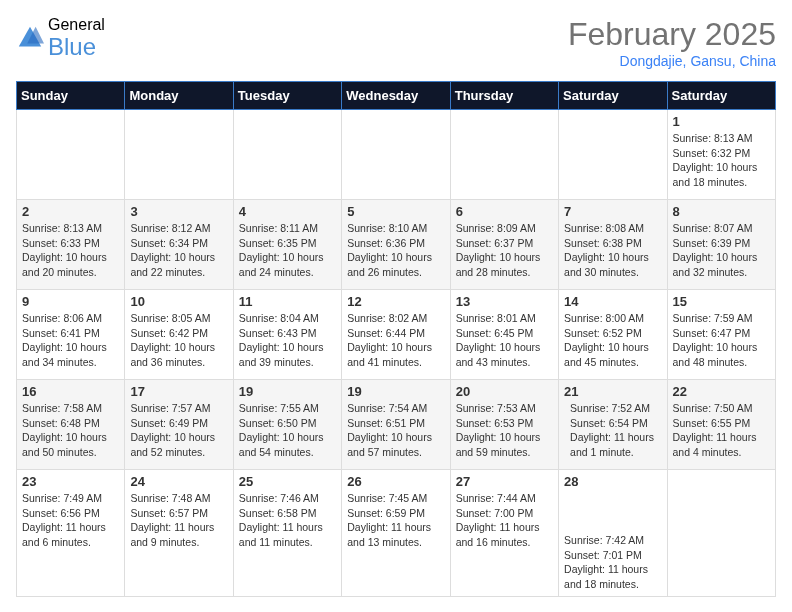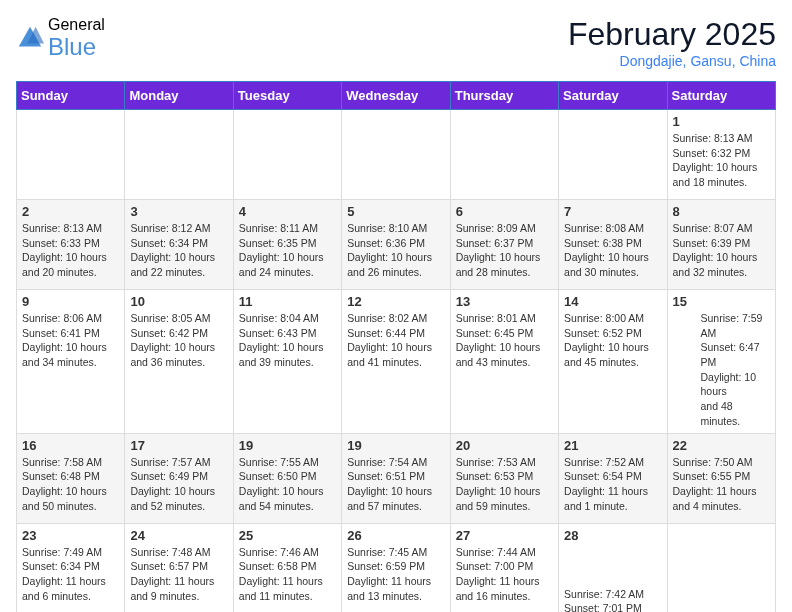--- a/index.html
+++ b/index.html
@@ -34,21 +34,21 @@
     .logo-icon {
       width: 28px;
       height: 28px;
     }
     .title-section {
       text-align: right;
     }
     .month-title {
       font-size: 32px;
       font-weight: normal;
-      color: #0f172a;
+      color: #737373;
     }
     .subtitle {
       font-size: 14px;
       color: #3b82f6;
     }
     .calendar {
       width: 100%;
       border-collapse: collapse;
       border: 1px solid #ccc;
     }
@@ -84,21 +84,21 @@
     .empty-cell {
       background: #f9f9f9;
     }
     tr:nth-child(even) td {
       background-color: #f5f5f5;
     }
     tr:nth-child(odd) td {
       background-color: #ffffff;
     }
     .calendar thead tr th {
-      background-color: #6d28d9;
+      background-color: #0f172a;
     }
   </style>
 </head>
 <body>
 
 <div class="header-section">
   <div class="logo">
     <svg class="logo-icon" viewBox="0 0 40 40">
       <polygon points="20,4 36,32 4,32" fill="#4a90d9"></polygon>
       <polygon points="28,4 40,28 16,28" fill="#2a6abf" opacity="0.6"></polygon>
@@ -231,21 +231,21 @@
         </td>
         <td>
           <span class="day-num">14</span>
           <div class="day-info" style="white-space: pre-line;">Sunrise: 8:00 AM
 Sunset: 6:52 PM
 Daylight: 10 hours
 and 45 minutes.</div>
         </td>
         <td>
           <span class="day-num">15</span>
-          <div class="day-info" style="white-space: pre-line; margin-left: 28px;">Sunrise: 7:59 AM
+          <div class="day-info" style="white-space: pre-line;">Sunrise: 7:59 AM
 Sunset: 6:47 PM
 Daylight: 10 hours
 and 48 minutes.</div>
         </td>
       </tr>
       <tr>
         <td>
           <span class="day-num">16</span>
           <div class="day-info" style="white-space: pre-line;">Sunrise: 7:58 AM
 Sunset: 6:48 PM
@@ -275,38 +275,38 @@
         </td>
         <td>
           <span class="day-num">20</span>
           <div class="day-info" style="white-space: pre-line;">Sunrise: 7:53 AM
 Sunset: 6:53 PM
 Daylight: 10 hours
 and 59 minutes.</div>
         </td>
         <td>
           <span class="day-num">21</span>
-          <div class="day-info" style="white-space: pre-line;">Sunrise: 7:52 AM
+          <div class="day-info" style="white-space: pre-line; margin-left: 6px;">Sunrise: 7:52 AM
 Sunset: 6:54 PM
 Daylight: 11 hours
 and 1 minute.</div>
         </td>
         <td>
           <span class="day-num">22</span>
           <div class="day-info" style="white-space: pre-line;">Sunrise: 7:50 AM
 Sunset: 6:55 PM
 Daylight: 11 hours
 and 4 minutes.</div>
         </td>
       </tr>
       <tr>
         <td>
           <span class="day-num">23</span>
           <div class="day-info" style="white-space: pre-line;">Sunrise: 7:49 AM
-Sunset: 6:34 PM
+Sunset: 6:56 PM
 Daylight: 11 hours
 and 6 minutes.</div>
         </td>
         <td>
           <span class="day-num">24</span>
           <div class="day-info" style="white-space: pre-line;">Sunrise: 7:48 AM
 Sunset: 6:57 PM
 Daylight: 11 hours
 and 9 minutes.</div>
         </td>

